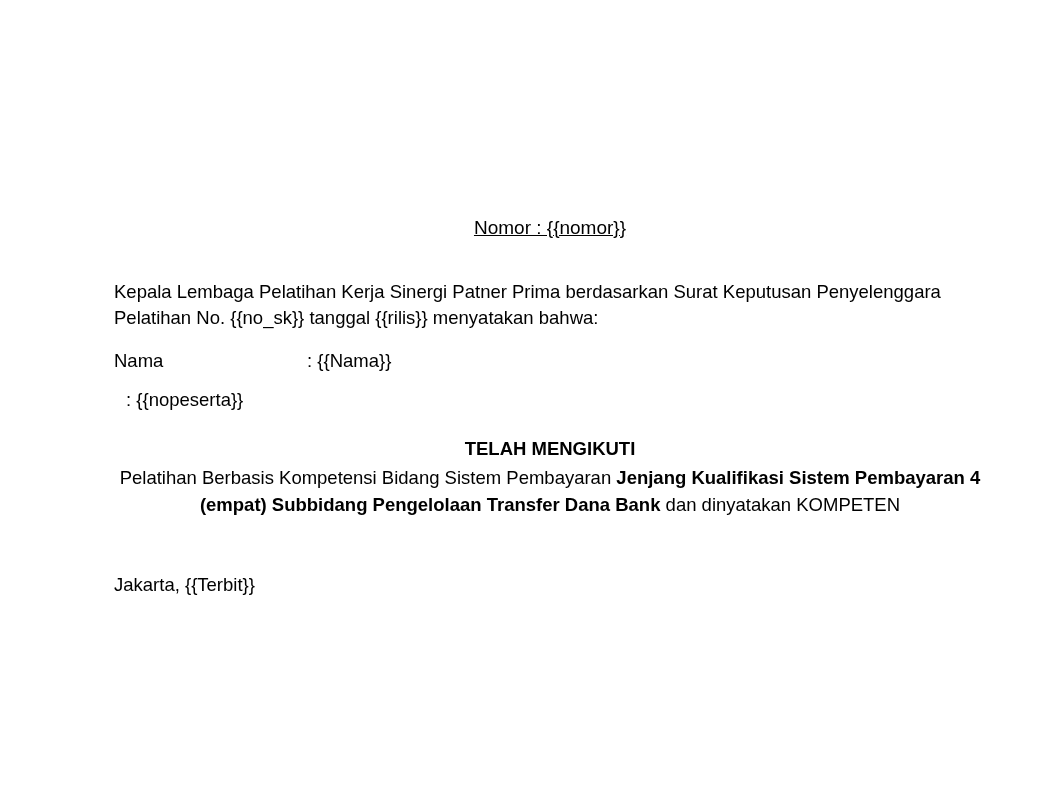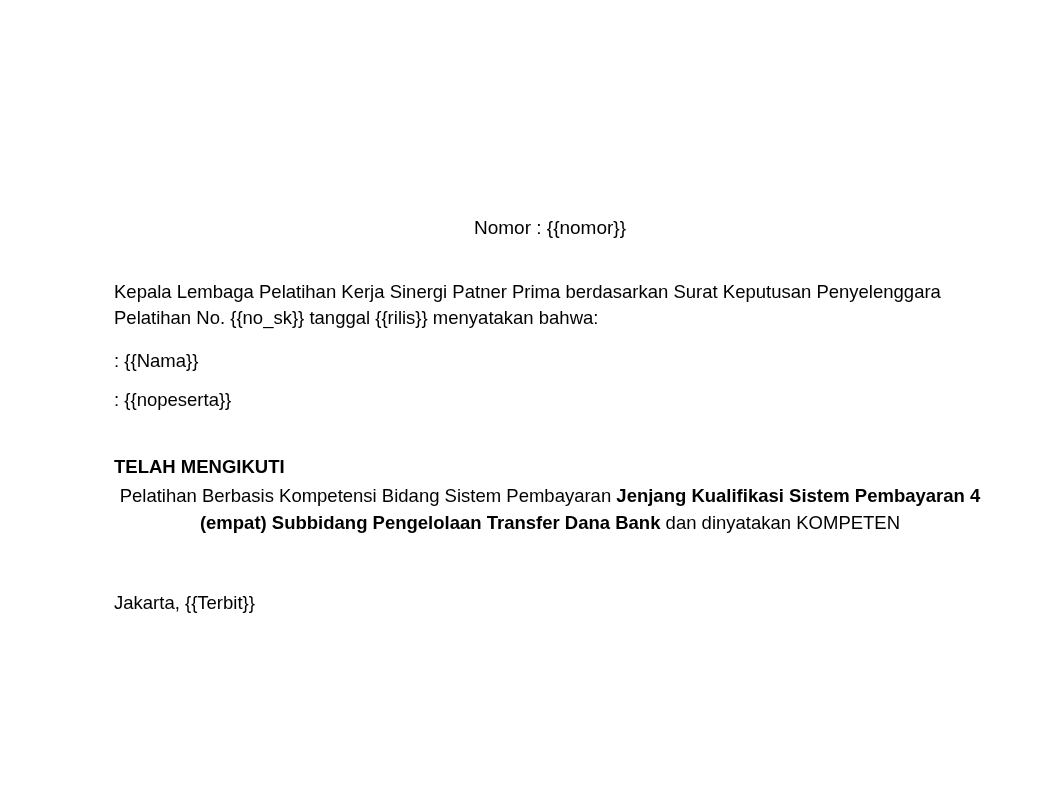--- a/index.html
+++ b/index.html
@@ -24,46 +24,48 @@
     position: absolute;
     left: 114px;
     top: 215px;
     width: 872px;
   }
   .title-line {
     text-align: center;
     font-size: 19px;
     line-height: 1.35;
     margin: 0 0 38px 0;
+    text-decoration: underline;
   }
   .paragraph {
     font-size: 18.5px;
     line-height: 1.45;
     margin: 0 0 16px 0;
     text-align: left;
   }
   .field-row {
     display: flex;
     font-size: 18.5px;
     line-height: 1.45;
     margin: 0 0 12px 0;
   }
   .field-label {
     width: 181px;
     flex: 0 0 181px;
   }
   .field-value {
     flex: 1 1 auto;
+    margin-left: 12px;
   }
   .center-heading {
-    text-align: left;
+    text-align: center;
     font-size: 18.5px;
     font-weight: bold;
     line-height: 1.45;
-    margin: 40px 0 2px 0;
+    margin: 22px 0 2px 0;
   }
   .body-paragraph {
     font-size: 18.5px;
     line-height: 1.45;
     margin: 0;
     text-align: center;
   }
   .body-paragraph b {
     font-weight: bold;
   }
@@ -80,20 +82,21 @@
 <body>
 
 <div class="page">
   <div class="doc-body">
 
     <div class="title-line">Nomor : {{nomor}}</div>
 
     <p class="paragraph">Kepala Lembaga Pelatihan Kerja Sinergi Patner Prima berdasarkan Surat Keputusan Penyelenggara Pelatihan No. {{no_sk}} tanggal {{rilis}} menyatakan bahwa:</p>
 
     <div class="field-row">
+      <span class="field-label">Nama</span>
       <span class="field-value">: {{Nama}}</span>
     </div>
 
     <div class="field-row">
       <span class="field-value">: {{nopeserta}}</span>
     </div>
 
     <div class="center-heading">TELAH MENGIKUTI</div>
 
     <p class="body-paragraph">

